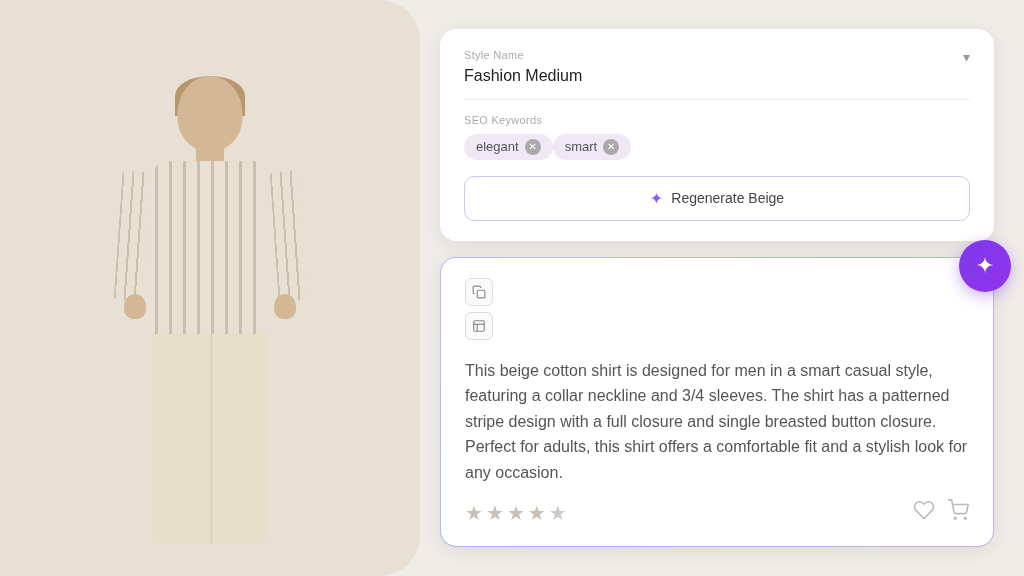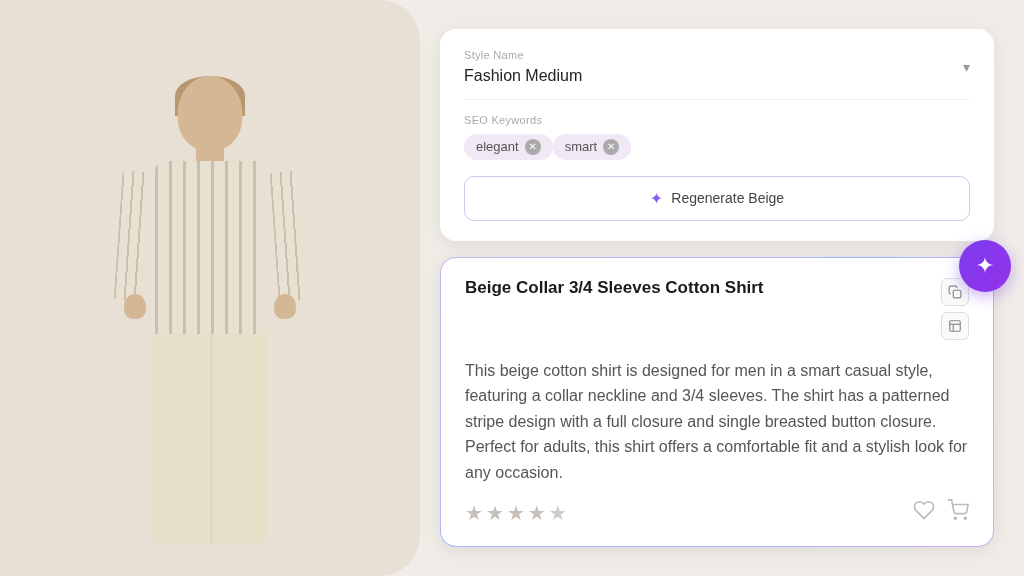--- a/index.html
+++ b/index.html
@@ -57,21 +57,20 @@
 
     .field-label {
       font-size: 11px;
       color: #aaa;
       margin-bottom: 6px;
       letter-spacing: 0.3px;
     }
 
     .style-name-row {
       display: flex;
-      align-items: center;
       justify-content: space-between;
       border-bottom: 1px solid #eee;
       padding-bottom: 14px;
       margin-bottom: 14px;
     }
 
     .style-name-value {
       font-size: 16px;
       font-weight: 500;
       color: #222;
@@ -441,21 +440,20 @@
 
     </div>
 
     <div class="product-card">
 
       <div class="ai-badge">
         <span class="ai-badge-icon">✦</span>
       </div>
 
       <div class="product-card-header">
-        <div class="product-title">Beige Collar 3/4 Sleeves Cotton Shirt</div>
         <div class="copy-icons">
           <div class="copy-icon">
             <svg width="14" height="14" viewBox="0 0 24 24" fill="none" stroke="currentColor" stroke-width="2">
               <rect x="9" y="9" width="13" height="13" rx="2"></rect>
                 <path d="M5 15H4a2 2 0 0 1-2-2V4a2 2 0 0 1 2-2h9a2 2 0 0 1 2 2v1"></path>
             </svg>
           </div>
           <div class="copy-icon">
             <svg width="14" height="14" viewBox="0 0 24 24" fill="none" stroke="currentColor" stroke-width="2">
               <rect x="3" y="3" width="18" height="18" rx="2"></rect>

